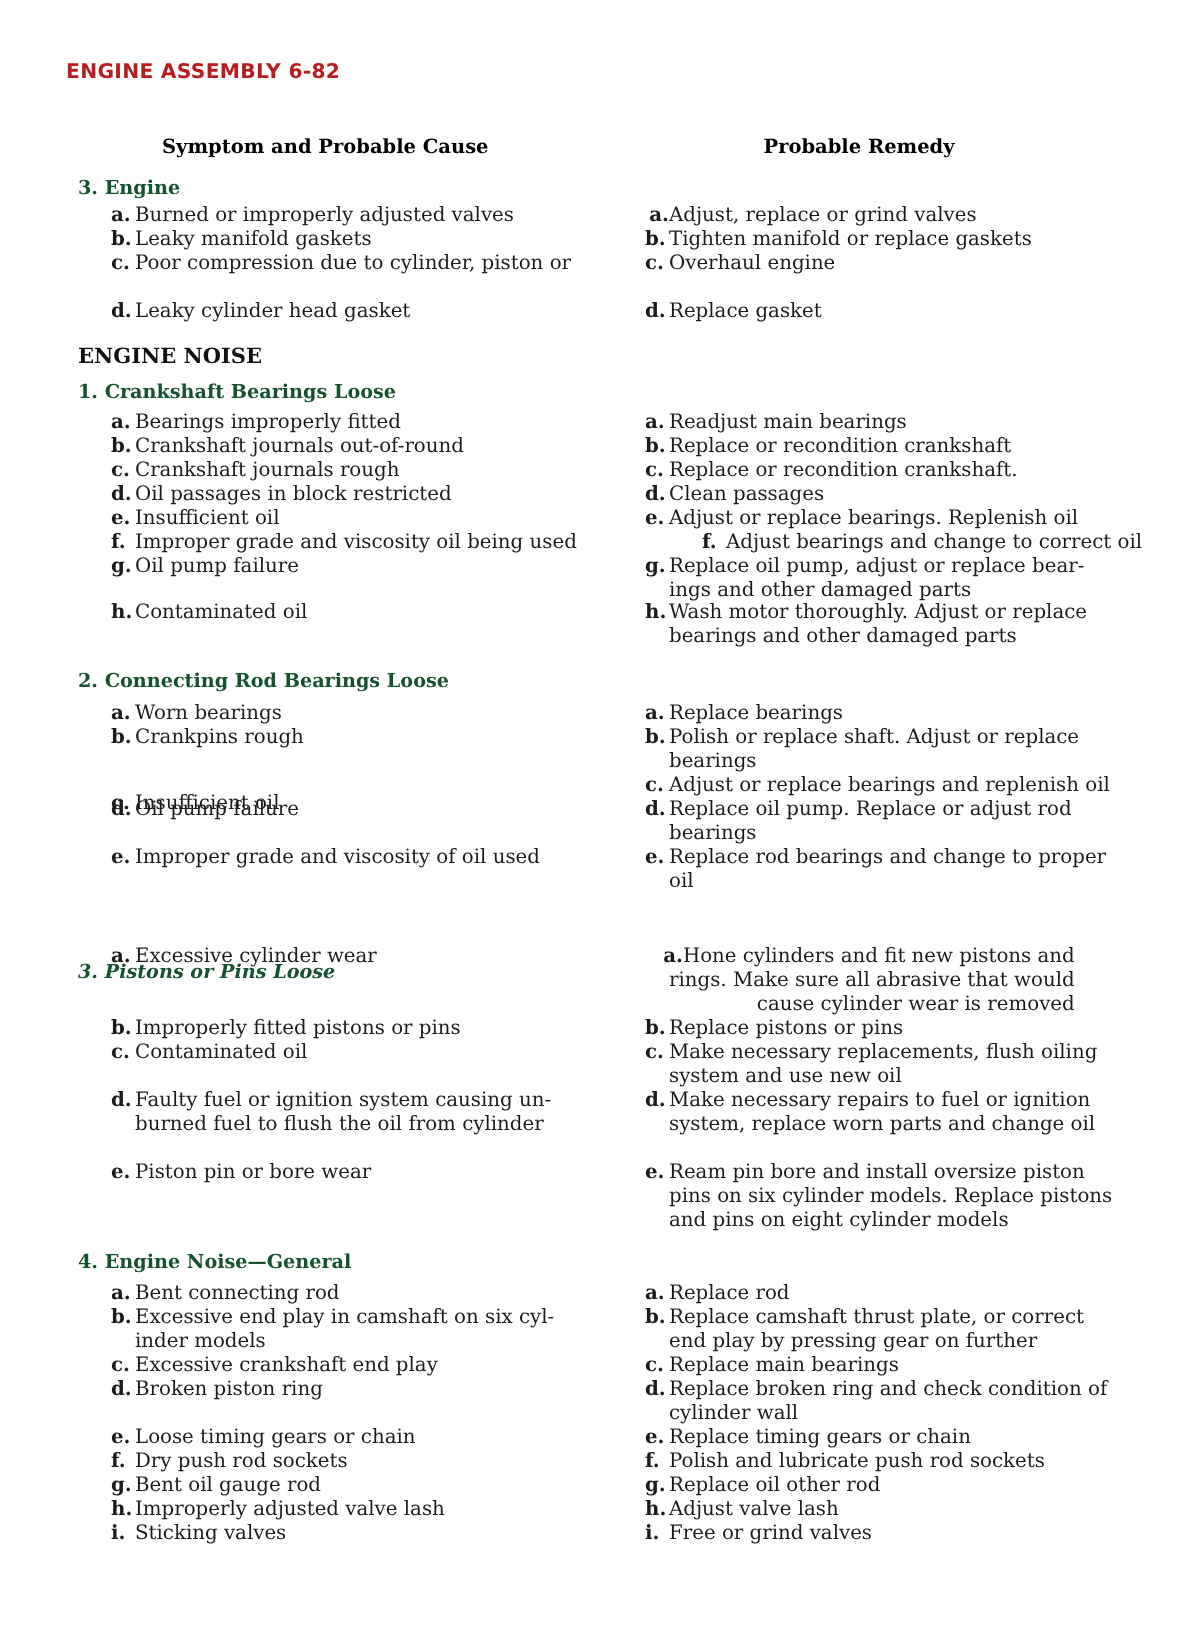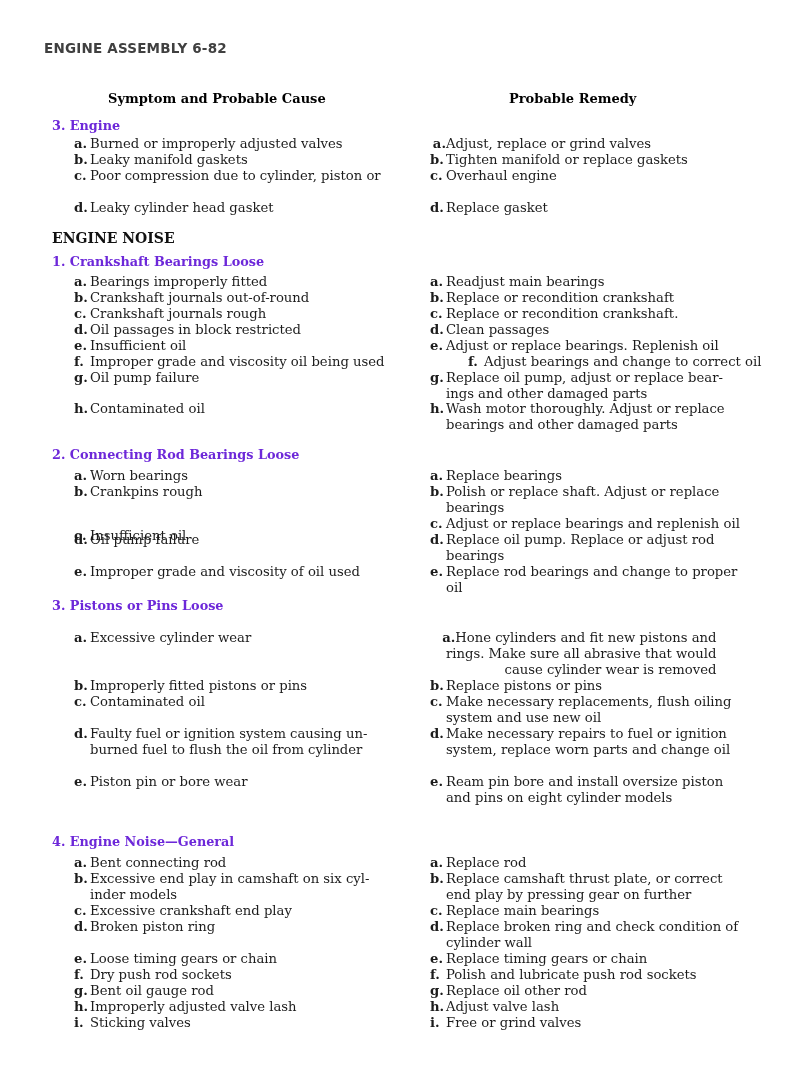--- a/index.html
+++ b/index.html
@@ -1,25 +1,25 @@
 <!DOCTYPE html>
 <html><head>
 <meta charset="utf-8">
 <style>
   html, body { margin:0; padding:0; background:#ffffff; }
   body { width:790px; height:1085px; position:relative; overflow:hidden;
          font-family:"DejaVu Serif", "Liberation Serif", serif; color:#1a1a1a; }
   .page-header { position:absolute; left:44px; top:40px; font-family:"DejaVu Sans", "Liberation Sans", sans-serif;
-                 font-weight:bold; font-size:13.5px; letter-spacing:0.2px; color:#404040; }
+                 font-weight:bold; font-size:13.5px; letter-spacing:0.2px; color:#b91c1c; }
   .col-head { position:absolute; top:91px; font-weight:bold; font-size:13px; color:#000000; }
   .col-head.left { left:108px; }
   .col-head.right { left:509px; }
   .line { position:absolute; font-size:13.2px; line-height:16px; white-space:nowrap; color:#1c1c1c; }
   .line .lt { font-weight:bold; display:inline-block; width:16px; }
-  .sec { position:absolute; font-weight:bold; font-size:12.8px; color:#6d28d9; white-space:nowrap; }
+  .sec { position:absolute; font-weight:bold; font-size:12.8px; color:#14532d; white-space:nowrap; }
   .major { position:absolute; font-weight:bold; font-size:14px; color:#111; white-space:nowrap; }
   .cont { padding-left:16px; }
 </style>
 </head>
 <body>
 
 <div class="page-header">ENGINE ASSEMBLY 6-82</div>
 <div class="col-head left">Symptom and Probable Cause</div>
 <div class="col-head right">Probable Remedy</div>
 
@@ -55,31 +55,31 @@
     <div class="line" style="left: 74px; top: 468px;"><span class="lt">a.</span><span>Worn bearings</span></div>
     <div class="line" style="left: 74px; top: 484px;"><span class="lt">b.</span><span>Crankpins rough</span></div>
     <div class="line" style="left: 74px; top: 528px;"><span class="lt">c.</span><span>Insufficient oil</span></div>
     <div class="line" style="left: 74px; top: 532px;"><span class="lt">d.</span><span>Oil pump failure</span></div>
     <div class="line" style="left: 74px; top: 564px;"><span class="lt">e.</span><span>Improper grade and viscosity of oil used</span></div>
     <div class="line" style="left: 430px; top: 468px;"><span class="lt">a.</span><span>Replace bearings</span></div>
     <div class="line" style="left: 430px; top: 484px;"><span class="lt">b.</span><span>Polish or replace shaft. Adjust or replace</span><div class="cont">bearings</div></div>
     <div class="line" style="left: 430px; top: 516px;"><span class="lt">c.</span><span>Adjust or replace bearings and replenish oil</span></div>
     <div class="line" style="left: 430px; top: 532px;"><span class="lt">d.</span><span>Replace oil pump. Replace or adjust rod</span><div class="cont">bearings</div></div>
     <div class="line" style="left: 430px; top: 564px;"><span class="lt">e.</span><span>Replace rod bearings and change to proper</span><div class="cont">oil</div></div>
-    <div class="sec" style="left: 52px; top: 598px;">3. Pistons or Pins Loose</div>
+    <div class="sec" style="left: 52px; top: 641px; font-style: italic;">3. Pistons or Pins Loose</div>
     <div class="line" style="left: 74px; top: 630px;"><span class="lt">a.</span><span>Excessive cylinder wear</span></div>
     <div class="line" style="left: 74px; top: 678px;"><span class="lt">b.</span><span>Improperly fitted pistons or pins</span></div>
     <div class="line" style="left: 74px; top: 694px;"><span class="lt">c.</span><span>Contaminated oil</span></div>
     <div class="line" style="left: 74px; top: 726px;"><span class="lt">d.</span><span>Faulty fuel or ignition system causing un-</span><div class="cont">burned fuel to flush the oil from cylinder</div></div>
     <div class="line" style="left: 74px; top: 774px;"><span class="lt">e.</span><span>Piston pin or bore wear</span></div>
     <div class="line" style="left: 430px; top: 630px; text-align: right;"><span class="lt">a.</span><span>Hone cylinders and fit new pistons and</span><div class="cont">rings. Make sure all abrasive that would</div><div class="cont">cause cylinder wear is removed</div></div>
     <div class="line" style="left: 430px; top: 678px;"><span class="lt">b.</span><span>Replace pistons or pins</span></div>
     <div class="line" style="left: 430px; top: 694px;"><span class="lt">c.</span><span>Make necessary replacements, flush oiling</span><div class="cont">system and use new oil</div></div>
     <div class="line" style="left: 430px; top: 726px;"><span class="lt">d.</span><span>Make necessary repairs to fuel or ignition</span><div class="cont">system, replace worn parts and change oil</div></div>
-    <div class="line" style="left: 430px; top: 774px;"><span class="lt">e.</span><span>Ream pin bore and install oversize piston</span><div class="cont">and pins on eight cylinder models</div></div>
+    <div class="line" style="left: 430px; top: 774px;"><span class="lt">e.</span><span>Ream pin bore and install oversize piston</span><div class="cont">pins on six cylinder models. Replace pistons</div><div class="cont">and pins on eight cylinder models</div></div>
     <div class="sec" style="left: 52px; top: 834px;">4. Engine Noise—General</div>
     <div class="line" style="left: 74px; top: 855px;"><span class="lt">a.</span><span>Bent connecting rod</span></div>
     <div class="line" style="left: 74px; top: 871px;"><span class="lt">b.</span><span>Excessive end play in camshaft on six cyl-</span><div class="cont">inder models</div></div>
     <div class="line" style="left: 74px; top: 903px;"><span class="lt">c.</span><span>Excessive crankshaft end play</span></div>
     <div class="line" style="left: 74px; top: 919px;"><span class="lt">d.</span><span>Broken piston ring</span></div>
     <div class="line" style="left: 74px; top: 951px;"><span class="lt">e.</span><span>Loose timing gears or chain</span></div>
     <div class="line" style="left: 74px; top: 967px;"><span class="lt">f.</span><span>Dry push rod sockets</span></div>
     <div class="line" style="left: 74px; top: 983px;"><span class="lt">g.</span><span>Bent oil gauge rod</span></div>
     <div class="line" style="left: 74px; top: 999px;"><span class="lt">h.</span><span>Improperly adjusted valve lash</span></div>
     <div class="line" style="left: 74px; top: 1015px;"><span class="lt">i.</span><span>Sticking valves</span></div>

